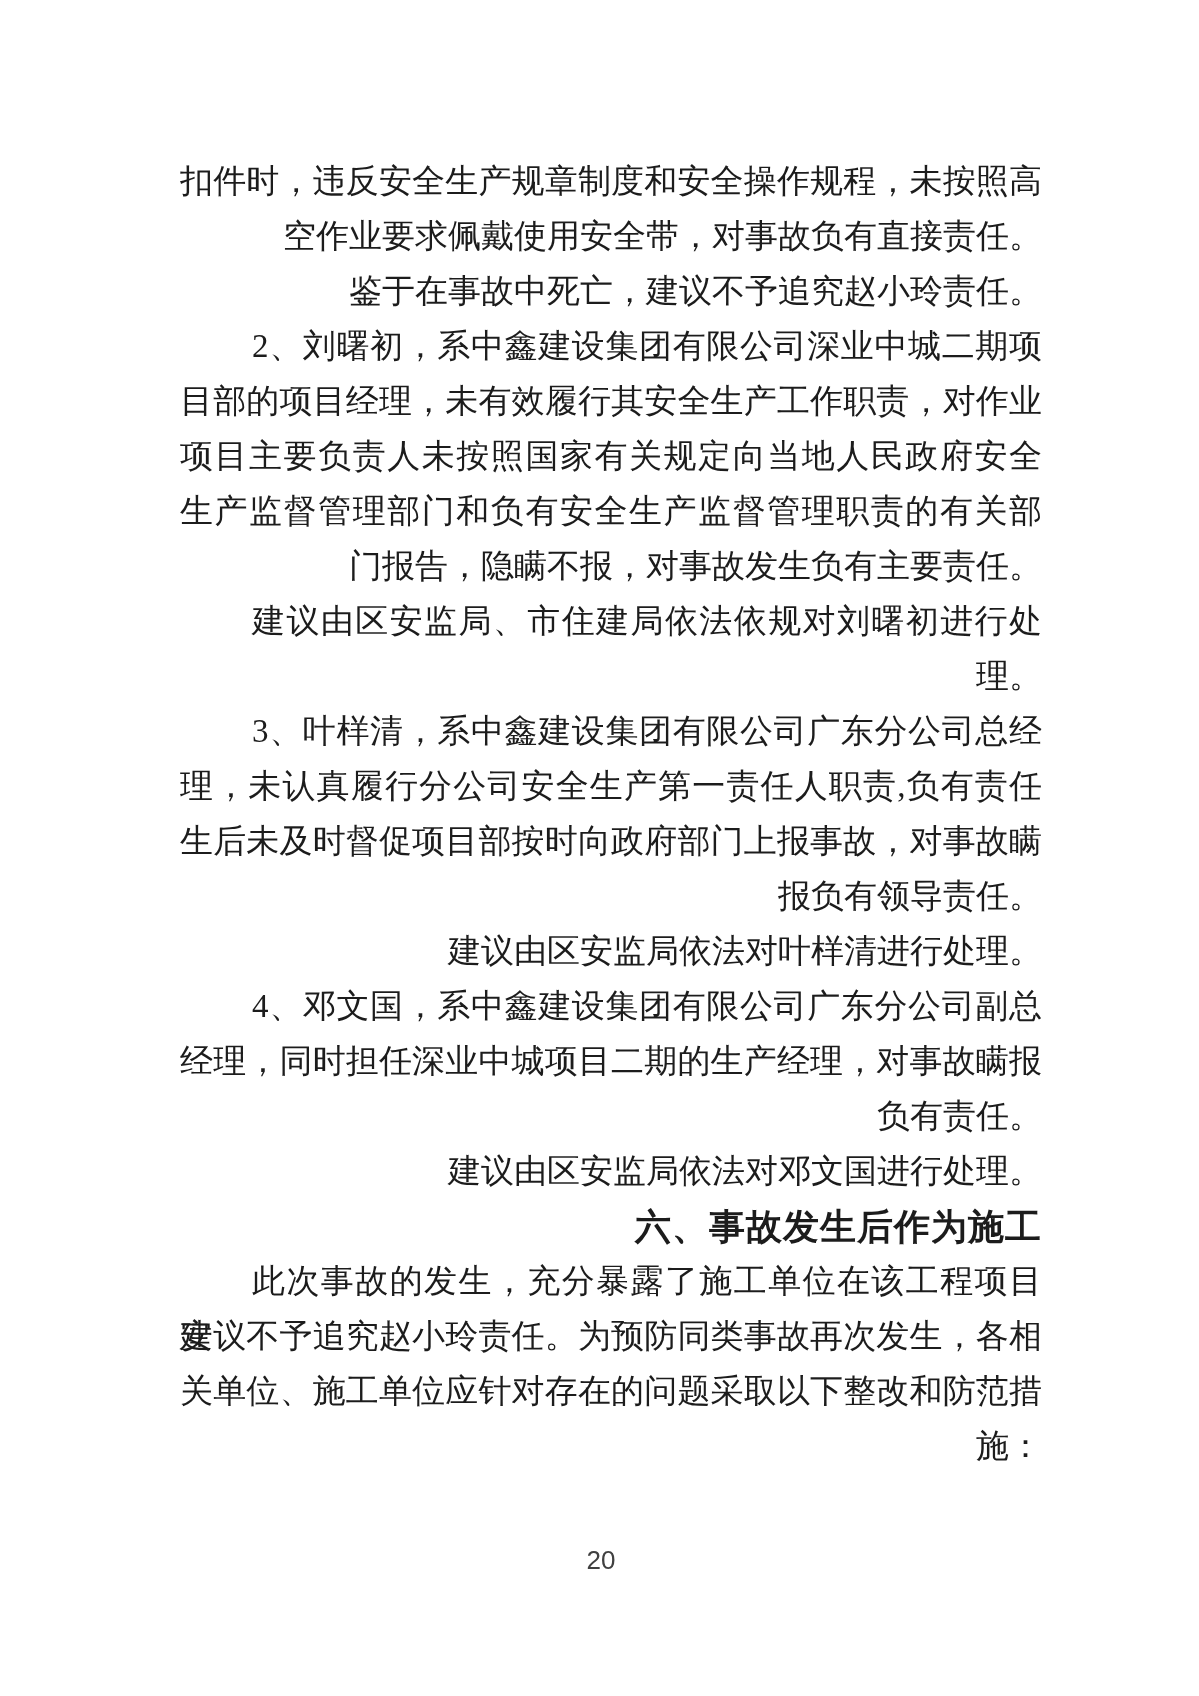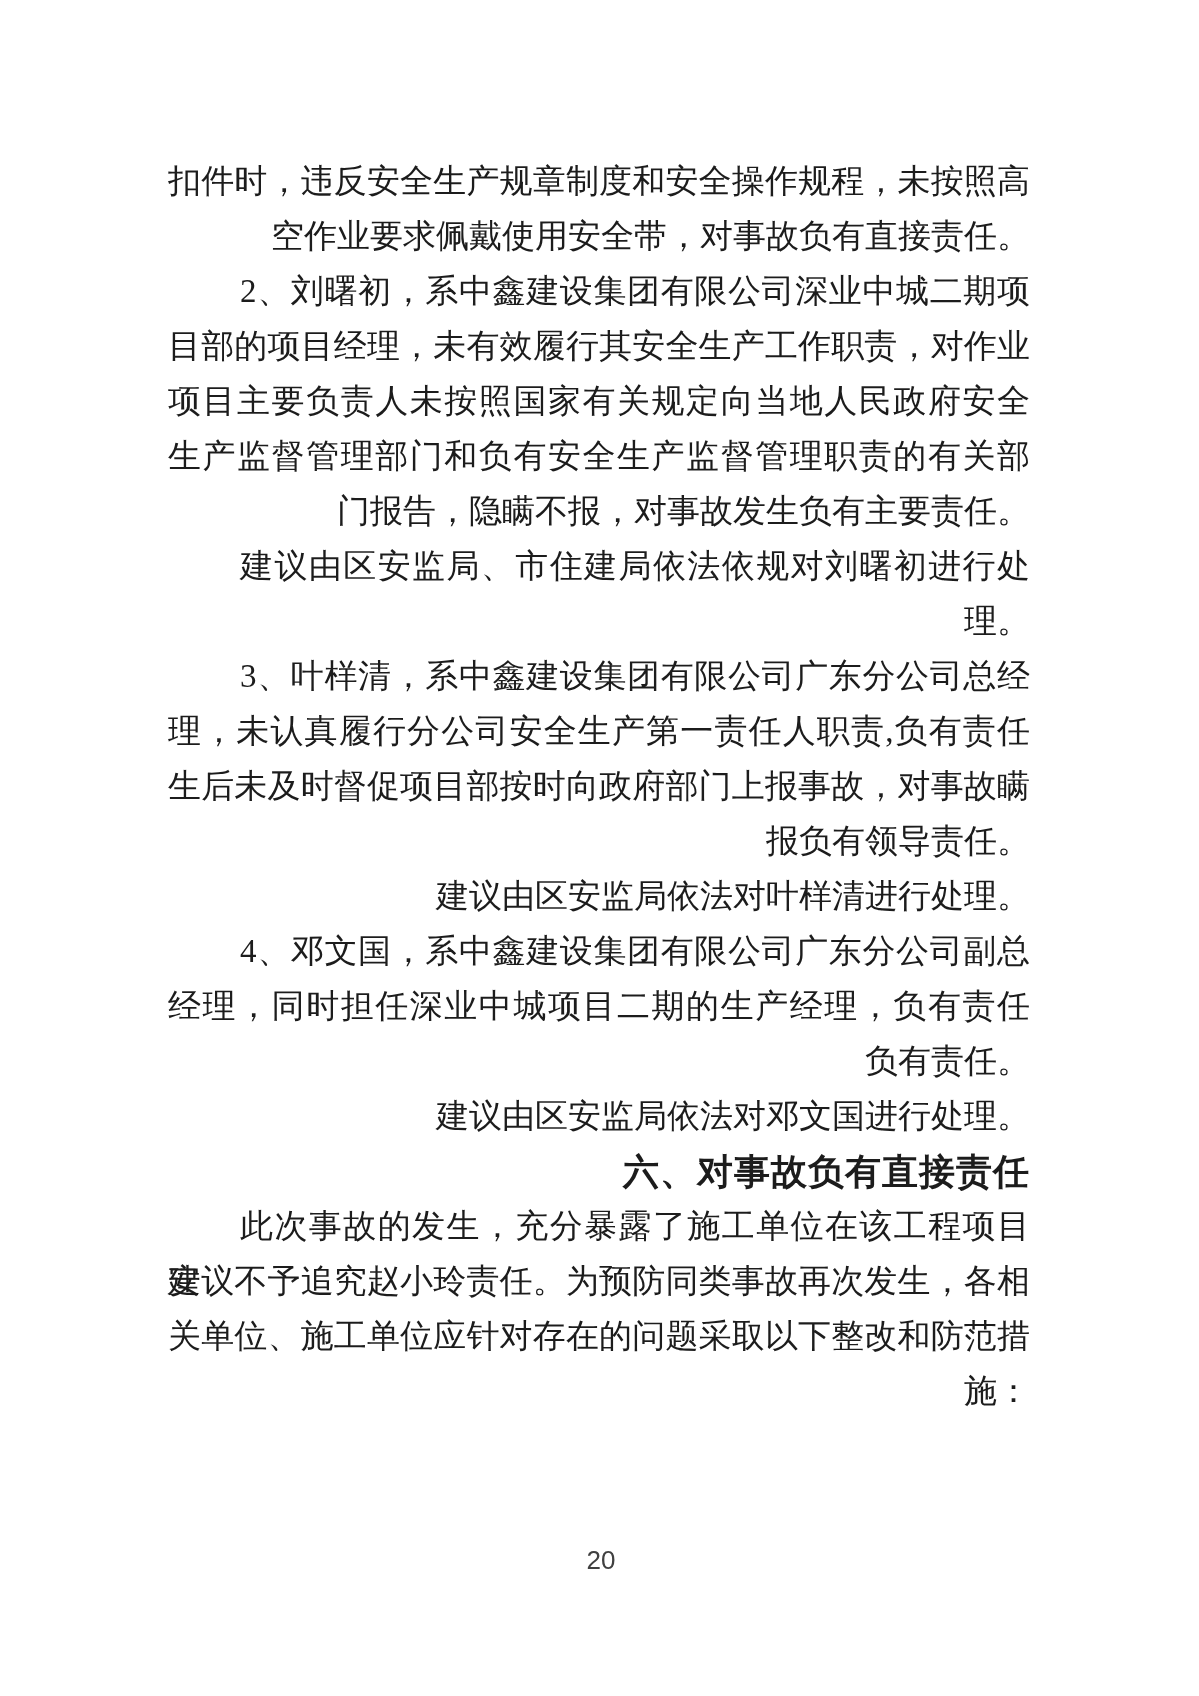--- a/index.html
+++ b/index.html
@@ -10,21 +10,21 @@
   .page {
     position: relative;
     width: 1199px;
     height: 1696px;
     background: #ffffff;
     overflow: hidden;
     color: #1c1c1c;
   }
   .text-column {
     position: absolute;
-    left: 168px;
+    left: 180px;
     top: 154px;
     width: 862px;
   }
   .l {
     height: 55px;
     line-height: 55px;
     font-family: "Liberation Serif", "DejaVu Serif", serif;
     font-size: 33px;
     color: #1c1c1c;
     white-space: nowrap;
@@ -56,36 +56,37 @@
     color: #404040;
   }
 </style>
 </head>
 <body>
 
 <div class="page">
   <div class="text-column">
     <div class="l full">扣件时，违反安全生产规章制度和安全操作规程，未按照高</div>
     <div class="l">空作业要求佩戴使用安全带，对事故负有直接责任。</div>
+    <div class="l ind">鉴于在事故中死亡，建议不予追究赵小玲责任。</div>
     <div class="l ind full">2、刘曙初，系中鑫建设集团有限公司深业中城二期项</div>
     <div class="l full">目部的项目经理，未有效履行其安全生产工作职责，对作业</div>
     <div class="l full">项目主要负责人未按照国家有关规定向当地人民政府安全</div>
     <div class="l full">生产监督管理部门和负有安全生产监督管理职责的有关部</div>
     <div class="l">门报告，隐瞒不报，对事故发生负有主要责任。</div>
     <div class="l ind full">建议由区安监局、市住建局依法依规对刘曙初进行处</div>
     <div class="l">理。</div>
     <div class="l ind full">3、叶样清，系中鑫建设集团有限公司广东分公司总经</div>
     <div class="l full">理，未认真履行分公司安全生产第一责任人职责,负有责任</div>
     <div class="l full">生后未及时督促项目部按时向政府部门上报事故，对事故瞒</div>
     <div class="l">报负有领导责任。</div>
     <div class="l ind">建议由区安监局依法对叶样清进行处理。</div>
     <div class="l ind full">4、邓文国，系中鑫建设集团有限公司广东分公司副总</div>
-    <div class="l full">经理，同时担任深业中城项目二期的生产经理，负有责任</div>
+    <div class="l full">经理，同时担任深业中城项目二期的生产经理，对事故瞒报</div>
     <div class="l">负有责任。</div>
     <div class="l ind">建议由区安监局依法对邓文国进行处理。</div>
-    <div class="l ind heading">六、对事故负有直接责任</div>
+    <div class="l ind heading">六、事故发生后作为施工</div>
     <div class="l ind full">此次事故的发生，充分暴露了施工单位在该工程项目安</div>
     <div class="l full">建议不予追究赵小玲责任。为预防同类事故再次发生，各相</div>
     <div class="l full">关单位、施工单位应针对存在的问题采取以下整改和防范措</div>
     <div class="l">施：</div>
   </div>
   <div class="footer">20</div>
 </div>
 
 </body></html>

